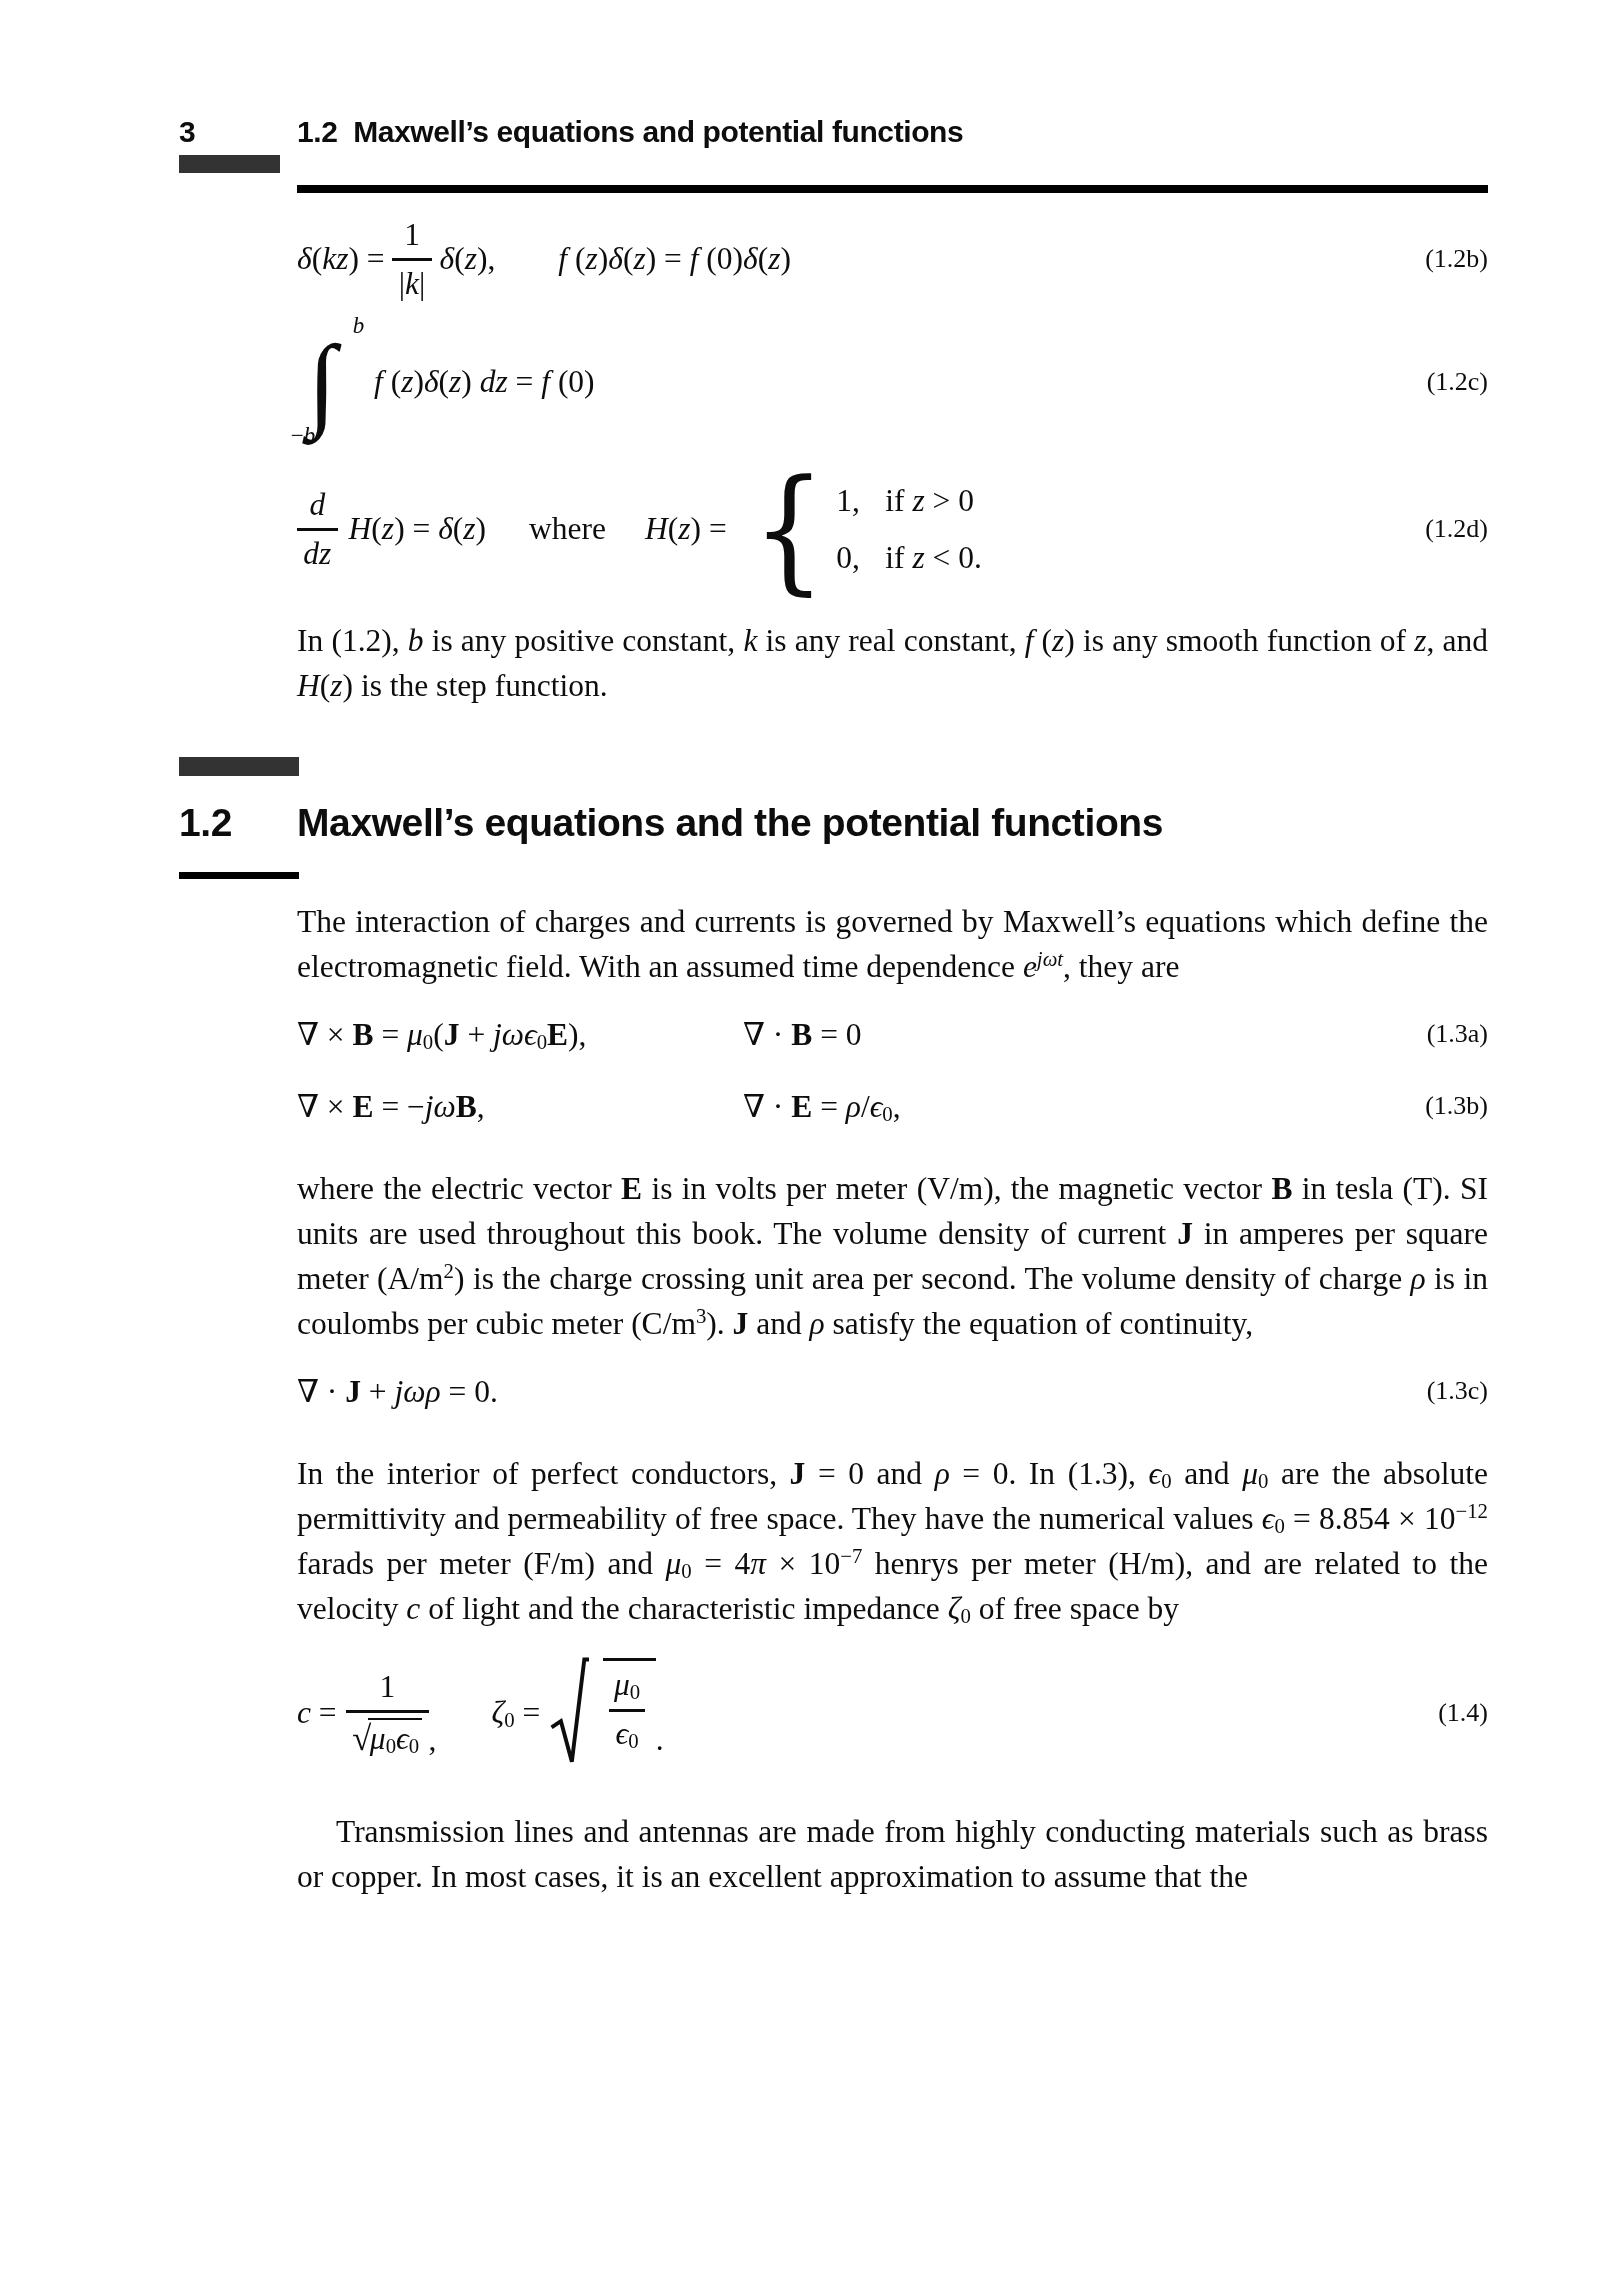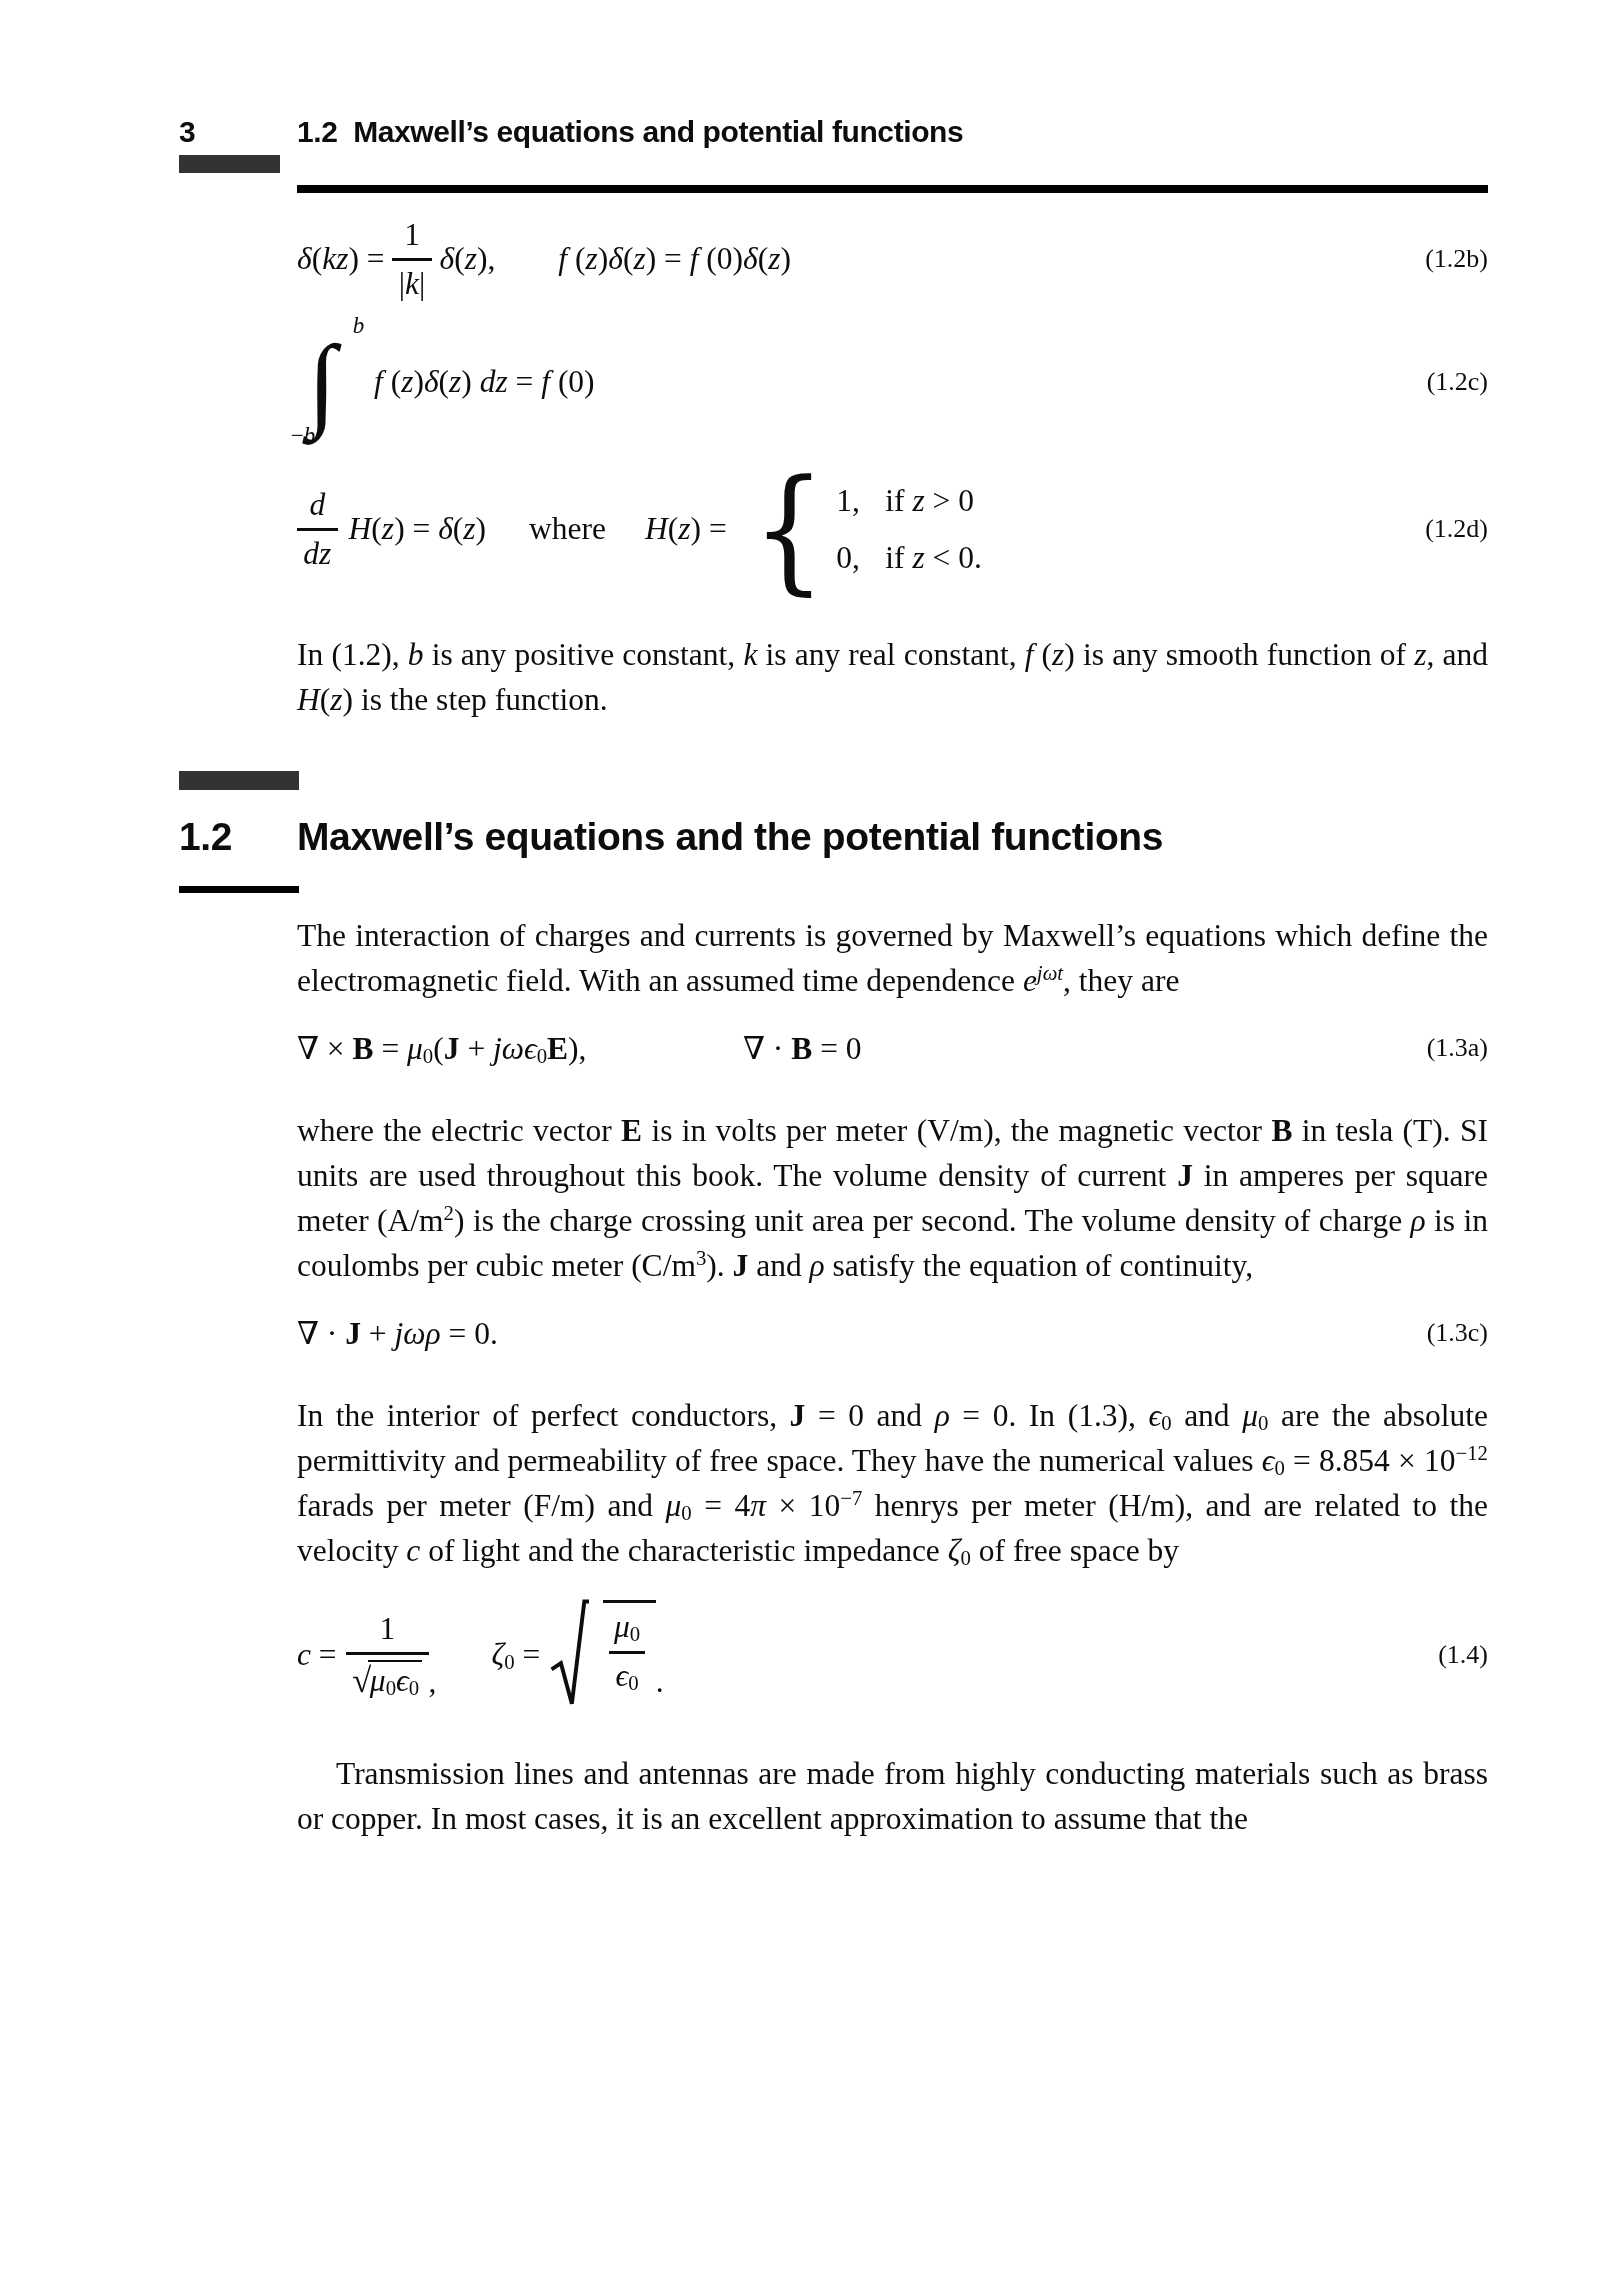--- a/index.html
+++ b/index.html
@@ -71,21 +71,21 @@
   .sec-row{margin-top:25px;margin-left:-118px;display:flex;align-items:baseline;
            font-family:"Liberation Sans","DejaVu Sans",sans-serif;font-weight:bold;
            font-size:39px;letter-spacing:-0.4px;}
   .sec-num{width:118px;}
   .sec-underline{margin-top:27px;margin-left:-118px;width:120px;height:7px;background:#000000;}
 
   
   #eq12b{margin-top:23.6px;}
   #eq12c{margin-top:14px;}
   #eq12d{margin-top:14px;}
-  #p1{margin-top:35px;}
+  #p1{margin-top:21px;}
   #p3{margin-top:20px;}
   #eq13a{margin-top:27px;}
   #eq13b{margin-top:35px;}
   #p4{margin-top:41px;}
   #eq13c{margin-top:27px;justify-content:center;}
   #p5{margin-top:41px;}
   #eq14{margin-top:27px;}
   #p6{margin-top:42px;}
 </style>
 </head>
@@ -162,20 +162,25 @@
     </div>
 
     <p class="para" id="p3">The interaction of charges and currents is governed by Maxwell’s equations which define the electromagnetic field. With an assumed time dependence <i>e</i><sup><i>jωt</i></sup>, they are</p>
 
     <div class="eq" id="eq13a">
       <span class="col1">∇ × <b>B</b> = <i>μ</i><sub>0</sub>(<b>J</b> + <i>jωϵ</i><sub>0</sub><b>E</b>),</span>
       <span>∇ · <b>B</b> = 0</span>
       <span class="eqnum">(1.3a)</span>
     </div>
 
+    <div class="eq" id="eq13b">
+      <span class="col1">∇ × <b>E</b> = −<i>jω</i><b>B</b>,</span>
+      <span>∇ · <b>E</b> = <i>ρ</i>/<i>ϵ</i><sub>0</sub>,</span>
+      <span class="eqnum">(1.3b)</span>
+    </div>
 
     <p class="para" id="p4">where the electric vector <b>E</b> is in volts per meter (V/m), the magnetic vector <b>B</b> in tesla (T). SI units are used throughout this book. The volume density of current <b>J</b> in amperes per square meter (A/m<sup>2</sup>) is the charge crossing unit area per second. The volume density of charge <i>ρ</i> is in coulombs per cubic meter (C/m<sup>3</sup>). <b>J</b> and <i>ρ</i> satisfy the equation of continuity,</p>
 
     <div class="eq" id="eq13c">
       <span>∇ · <b>J</b> + <i>jωρ</i> = 0.</span>
       <span class="eqnum">(1.3c)</span>
     </div>
 
     <p class="para" id="p5">In the interior of perfect conductors, <b>J</b> = 0 and <i>ρ</i> = 0. In (1.3), <i>ϵ</i><sub>0</sub> and <i>μ</i><sub>0</sub> are the absolute permittivity and permeability of free space. They have the numerical values <i>ϵ</i><sub>0</sub> = 8.854 × 10<sup>−12</sup> farads per meter (F/m) and <i>μ</i><sub>0</sub> = 4<i>π</i> × 10<sup>−7</sup> henrys per meter (H/m), and are related to the velocity <i>c</i> of light and the characteristic impedance <i>ζ</i><sub>0</sub> of free space by</p>
 

